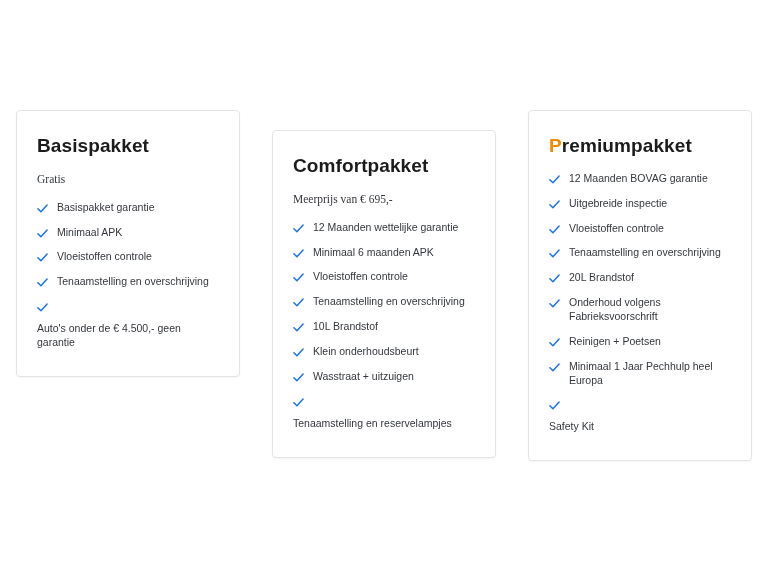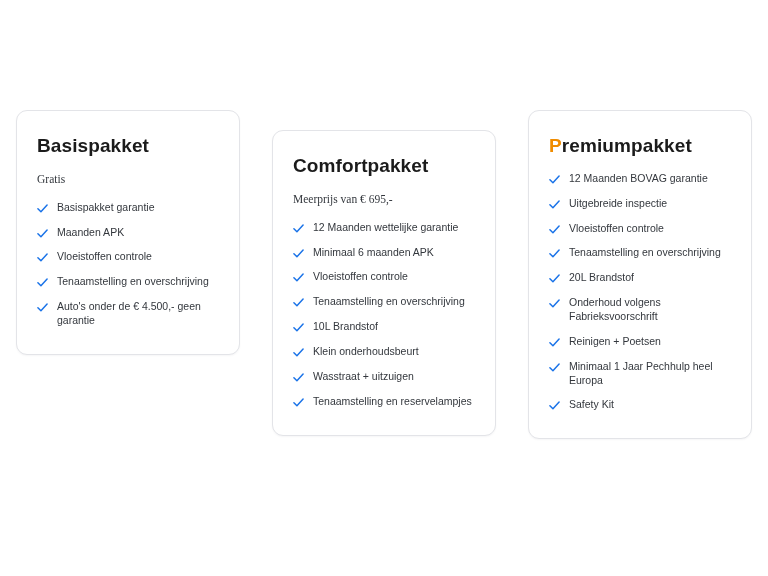--- a/index.html
+++ b/index.html
@@ -21,21 +21,21 @@
     box-sizing: border-box;
     padding: 110px 16px 0 16px;
     display: flex;
     align-items: flex-start;
     justify-content: space-between;
     gap: 28px;
   }
   .card {
     background: #ffffff;
     border: 1px solid #e3e4e8;
-    border-radius: 11px;
+    border-radius: 4px;
     box-sizing: border-box;
     width: 224px;
     padding: 24px 20px 26px 20px;
     box-shadow: 0 1px 2px rgba(16, 24, 40, 0.04);
   }
   .card--basis { margin-top: 0; }
   .card--comfort { margin-top: 20px; }
   .card--premium { margin-top: 0; }
 
   .card-title {
@@ -61,21 +61,21 @@
     margin: 0;
     padding: 0;
   }
   .feature-item {
     display: flex;
     align-items: flex-start;
     gap: 9px;
     margin-bottom: 11px;
     line-height: 1.32;
   }
-  .feature-item:last-child { margin-bottom: 0; }
+  .feature-item:last-child { margin-bottom: 0; flex-direction: column; }
   .check-icon {
     flex: 0 0 auto;
     width: 11px;
     height: 11px;
     margin-top: 2px;
   }
   .check-icon svg {
     display: block;
     width: 11px;
     height: 11px;
@@ -101,21 +101,21 @@
             </svg>
         </span>
         <span class="feature-text">Basispakket garantie</span>
       </li>
       <li class="feature-item">
         <span class="check-icon">
           <svg viewBox="0 0 12 12">
               <path d="M1 6.2 L4.3 9.6 L11 2.2" fill="none" stroke="#1a73e8" stroke-width="1.6" stroke-linecap="round" stroke-linejoin="round"></path>
             </svg>
         </span>
-        <span class="feature-text">Maanden APK</span>
+        <span class="feature-text">Minimaal APK</span>
       </li>
       <li class="feature-item">
         <span class="check-icon">
           <svg viewBox="0 0 12 12">
               <path d="M1 6.2 L4.3 9.6 L11 2.2" fill="none" stroke="#1a73e8" stroke-width="1.6" stroke-linecap="round" stroke-linejoin="round"></path>
             </svg>
         </span>
         <span class="feature-text">Vloeistoffen controle</span>
       </li>
       <li class="feature-item">

